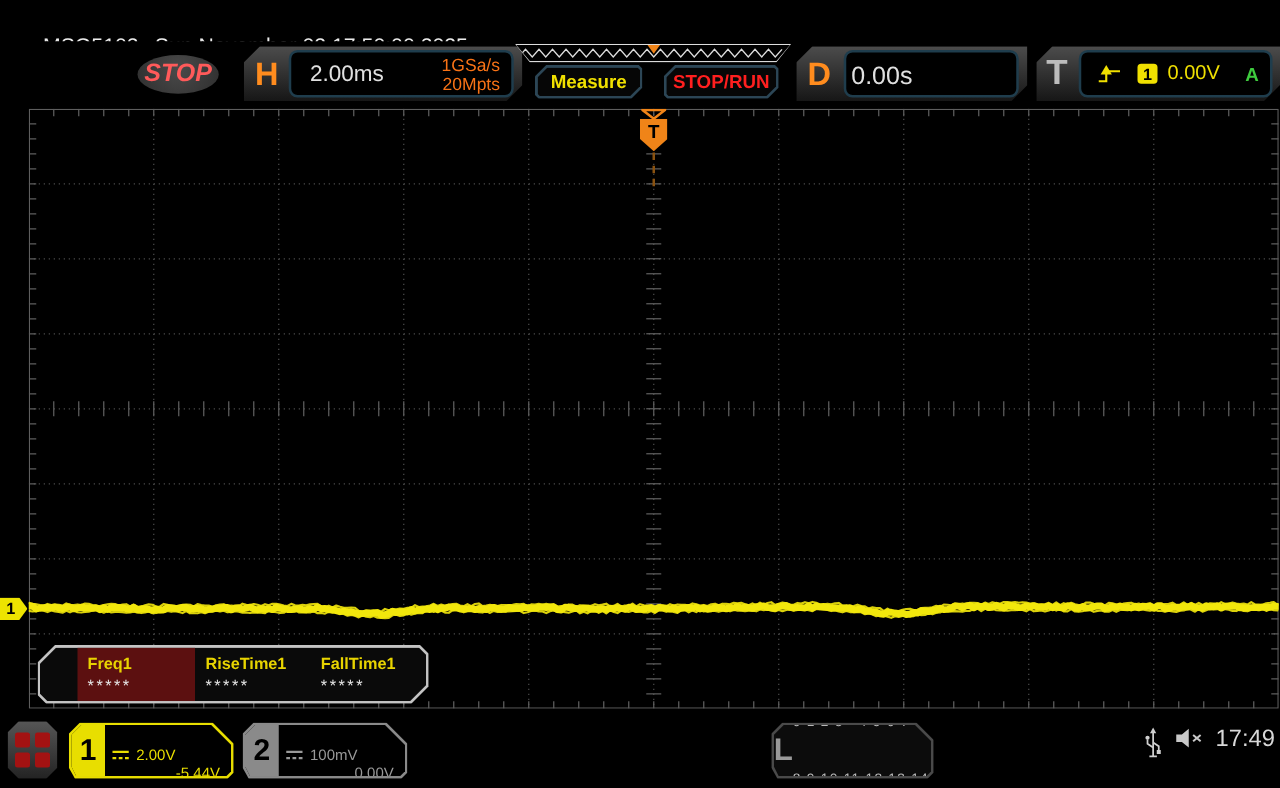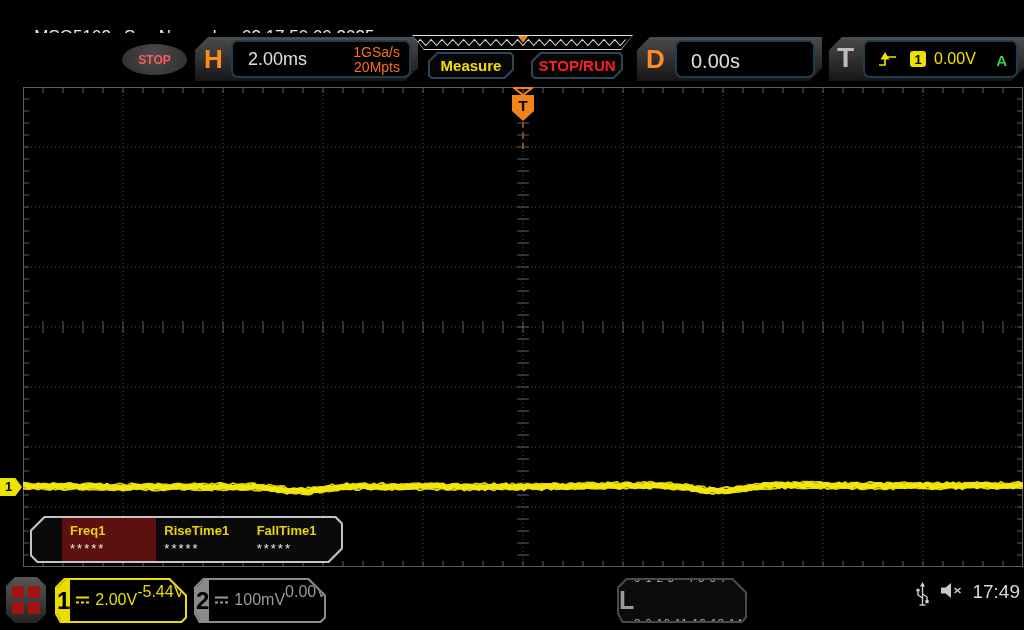--- a/index.html
+++ b/index.html
@@ -9,34 +9,34 @@
     font-family:"Liberation Sans", sans-serif; overflow:hidden;
     -webkit-font-smoothing:antialiased;
   }
   
   .topbar { position:absolute; left:0; top:0; width:1024px; height:33px; background:#000; color:#ececec; font-size:17px; }
   .topbar .inner { position:absolute; left:6px; top:7px; white-space:pre; }
   .topbar .model { margin-right:13px; }
   
   .header { position:absolute; left:0; top:33px; width:1024px; height:52px; background:#000; }
   .logo { position:absolute; left:8px; top:2px; font-family:"Liberation Serif", serif; font-weight:bold; font-size:36px; letter-spacing:-1px; color:#ffe10a; }
-  .stop-oval { position:absolute; left:122px; top:11px; width:65px; height:31px; border-radius:50%;
-    background:radial-gradient(circle at 50% 35%, #4a4a4a, #2e2e2e); color:#ff5a5a; font-weight:bold; font-size:12px;
-    display:flex; align-items:center; justify-content:center; }
+  .stop-oval { position:absolute; left:110px; top:11px; width:65px; height:31px; border-radius:50%;
+    background:radial-gradient(circle at 50% 35%, #4a4a4a, #2e2e2e); color:#ff5a5a; font-weight:bold; font-size:20px;
+    display:flex; align-items:center; justify-content:center;font-style:italic; }
   .hpanel { position:absolute; background:linear-gradient(180deg,#4c4c4c,#161616);
     clip-path:polygon(13px 0, 100% 0, 100% calc(100% - 13px), calc(100% - 13px) 100%, 0 100%, 0 13px); }
   .hpanel .plabel { position:absolute; left:9px; top:7px; font-size:26px; font-weight:bold; color:#ff8c1e; }
   .inset { position:absolute; background:#000; border:2px solid #1f3d4d; border-radius:7px; }
   .panel-h { left:195px; top:4px; width:223px; height:44px; }
   .panel-h .inset { left:36px; top:3px; width:180px; height:38px; }
   .tb-main { position:absolute; left:15px; top:7px; font-size:18px; color:#e0e0e0; }
   .tb-rates { position:absolute; right:9px; top:3px; text-align:right; font-size:14px; line-height:15px; color:#f97316; }
   .panel-d { left:637px; top:4px; width:185px; height:44px; }
   .panel-d .inset { left:38px; top:3px; width:140px; height:38px; }
-  .d-val { position:absolute; left:14px; top:8px; font-size:20px; color:#e0e0e0; }
+  .d-val { position:absolute; left:4px; top:8px; font-size:20px; color:#e0e0e0; }
   .panel-t { left:829px; top:4px; width:195px; height:44px; }
   .panel-t .plabel { color:#bcbcbc; font-size:28px; top:5px; left:8px; }
   .panel-t .inset { left:34px; top:3px; width:155px; height:38px; display:flex; align-items:center; }
   .t-slope { margin-left:12px; }
   .t-badge { margin-left:12px; width:16px; height:16px; background:#f0e000; border-radius:3px; color:#000;
     font-size:13px; font-weight:bold; display:flex; align-items:center; justify-content:center; }
   .t-level { margin-left:8px; color:#f0e000; font-size:16px; }
   .t-mode { position:absolute; right:9px; top:10px; color:#3ecb3e; font-size:15px; font-weight:bold; }
   
   .preview { position:absolute; left:412px; top:2px; width:221px; height:15px; }
@@ -85,21 +85,21 @@
     clip-path:polygon(9px 0, calc(100% - 9px) 0, 100% 9px, 100% calc(100% - 9px), calc(100% - 9px) 100%, 9px 100%, 0 calc(100% - 9px), 0 9px);
     display:flex; align-items:center; justify-content:center; }
   .menu-grid { display:grid; grid-template-columns:12px 12px; grid-template-rows:12px 12px; gap:4px; }
   .menu-grid div { background:#a31212; border-radius:2px; }
   .chpanel { position:absolute; top:11px; width:132px; height:45px; }
   .chpanel .c-outer { position:absolute; inset:0;
     clip-path:polygon(9px 0, calc(100% - 17px) 0, 100% 17px, 100% calc(100% - 5px), calc(100% - 5px) 100%, 5px 100%, 0 calc(100% - 9px), 0 9px); }
   .chpanel .c-inner { position:absolute; inset:2px; background:#000; display:flex;
     clip-path:polygon(8px 0, calc(100% - 16px) 0, 100% 16px, 100% calc(100% - 4px), calc(100% - 4px) 100%, 4px 100%, 0 calc(100% - 8px), 0 8px); }
   .c-num { width:27px; display:flex; align-items:center; justify-content:center; font-size:24px; font-weight:bold; color:#000; }
-  .c-vals { flex:1; padding:3px 9px 4px 5px; display:flex; flex-direction:row; justify-content:space-between; font-size:16px; }
+  .c-vals { flex:1; padding:3px 9px 4px 5px; display:flex; flex-direction:column; justify-content:space-between; font-size:12px;margin-top:14px; }
   .c-row1 { display:flex; align-items:center; gap:5px; }
   .c-row2 { text-align:right; }
   .ch1 { left:55px; }
   .ch1 .c-outer, .ch1 .c-num { background:#e8de00; }
   .ch1 .c-vals { color:#e8de00; }
   .ch2 { left:194px; }
   .ch2 .c-outer, .ch2 .c-num { background:#8a8a8a; }
   .ch2 .c-vals { color:#9a9a9a; }
   .lpanel { position:absolute; left:617px; top:11px; width:130px; height:45px; }
   .lpanel .l-border { position:absolute; inset:0; background:#4a4a4a;

